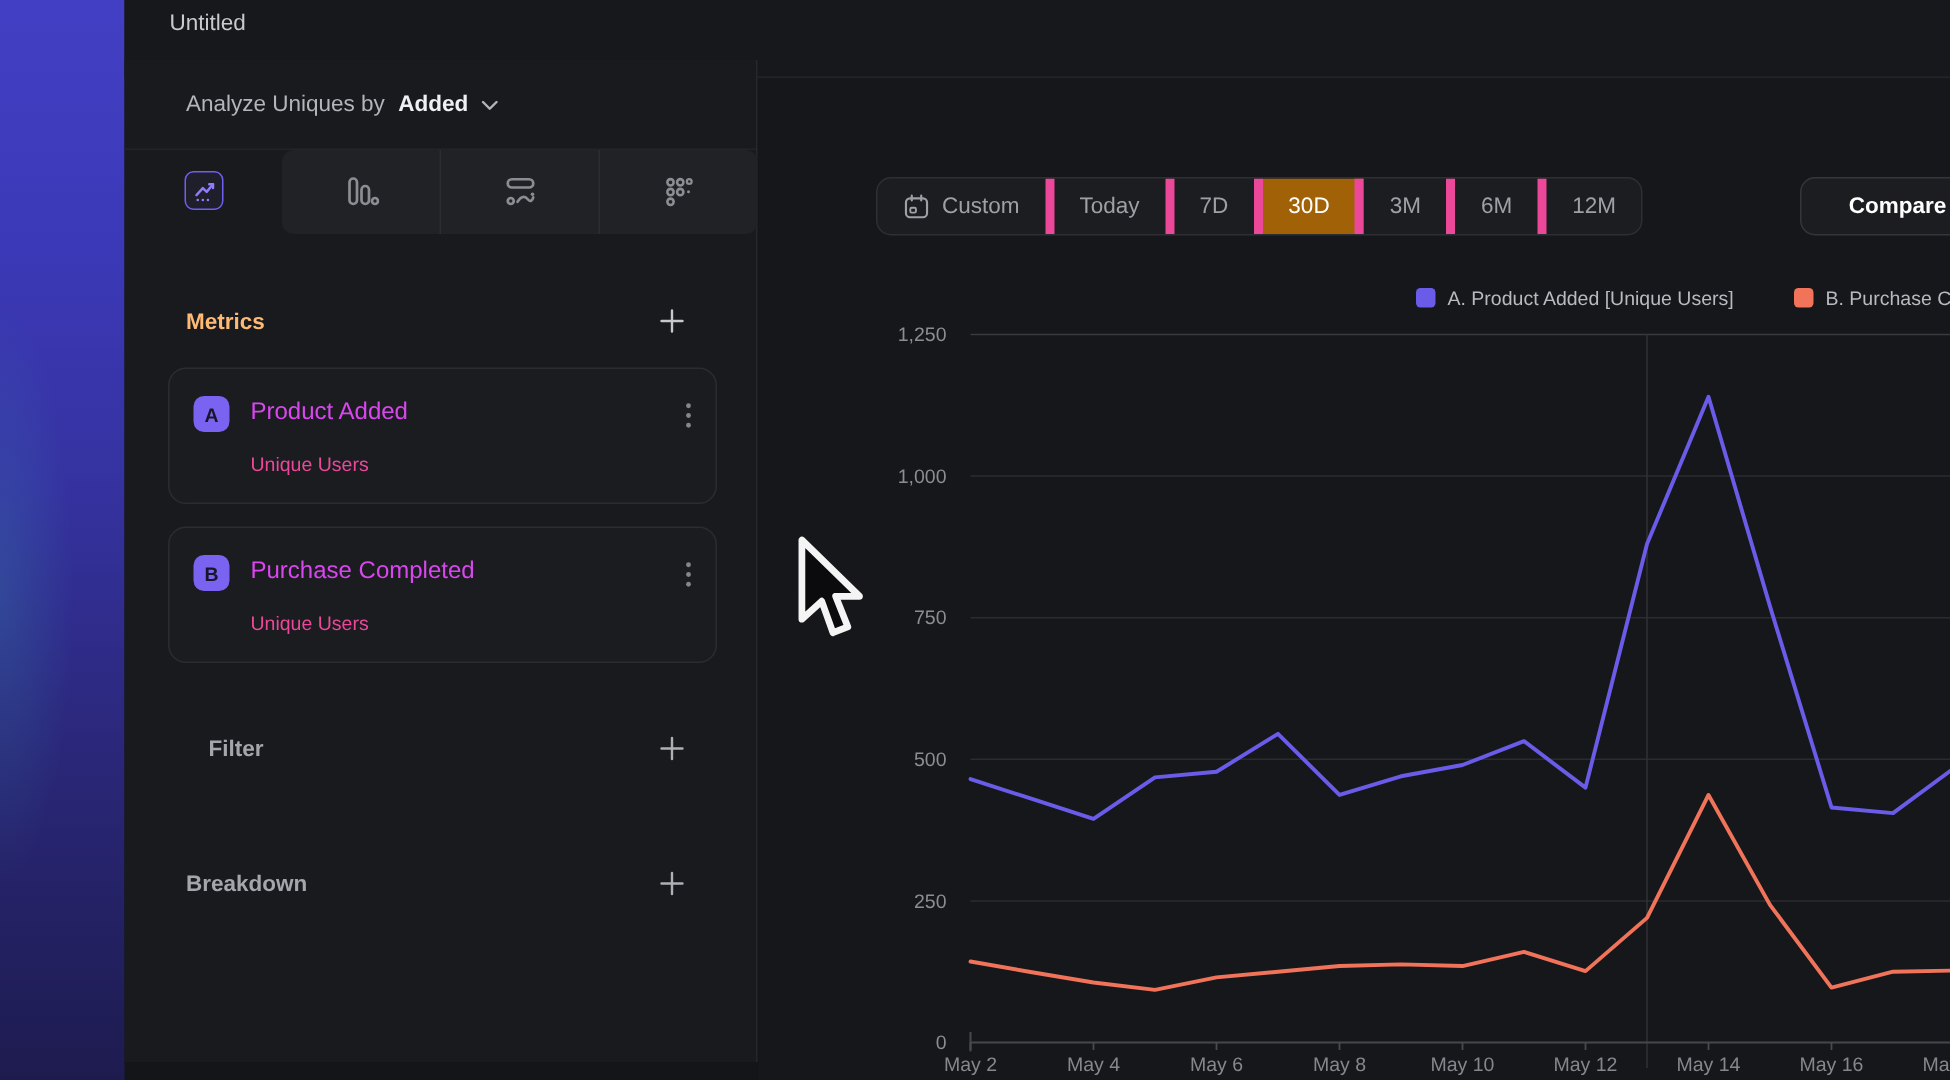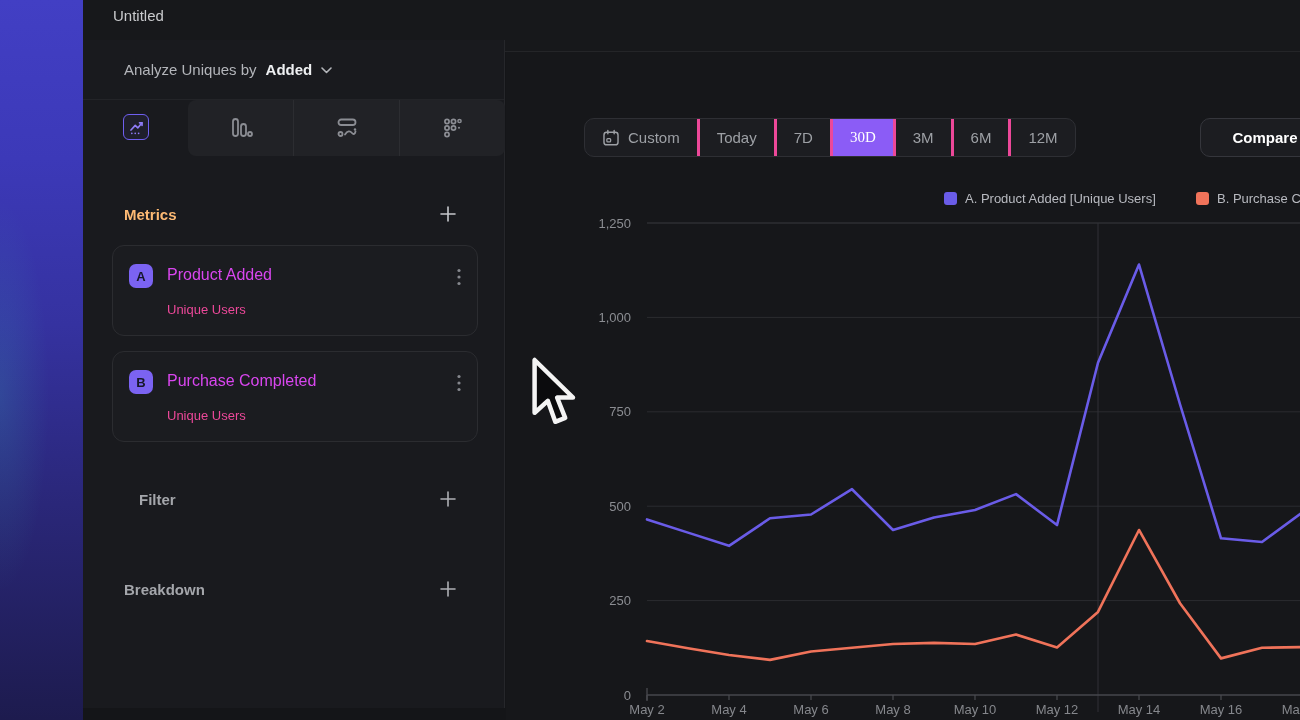--- a/index.html
+++ b/index.html
@@ -73,24 +73,24 @@
     position:absolute;left:506px;top:52px;width:794px;height:668px;
     background:#16171a;
   }
   .range-group{
     position:absolute;left:78px;top:66px;height:39px;box-sizing:border-box;
     display:inline-flex;align-items:stretch;
     background:#1c1d21;border:1px solid #2e2f34;border-radius:10px;overflow:hidden;
   }
   .range-item{
     display:flex;align-items:center;gap:8px;padding:0 17px;
-    font-size:15px;color:#9da0a5;border-right:3px solid #ec4899;cursor:default;white-space:nowrap;
+    font-size:15px;color:#9da0a5;border-right:6px solid #ec4899;cursor:default;white-space:nowrap;
   }
   .range-item:last-child{border-right:none;}
-  .range-item.selected{background:#8b5cf6;color:#ffffff;font-weight:500;font-family:Liberation Serif, serif;}
+  .range-item.selected{background:#a16207;color:#ffffff;font-weight:500;}
   .compare-btn{
     position:absolute;left:694px;top:66px;height:39px;box-sizing:border-box;
     display:flex;align-items:center;justify-content:center;padding:0 24px;min-width:130px;
     background:#1c1d21;border:1px solid #35363c;border-radius:10px;
     color:#ffffff;font-size:15px;font-weight:700;white-space:nowrap;
   }
   .legend-item{position:absolute;top:139px;display:flex;align-items:center;gap:8px;white-space:nowrap;}
   .legend-swatch{width:13px;height:13px;border-radius:3px;}
   .legend-label{font-size:13px;color:#b8bac0;}
   #chart-svg{position:absolute;left:0;top:0;}

